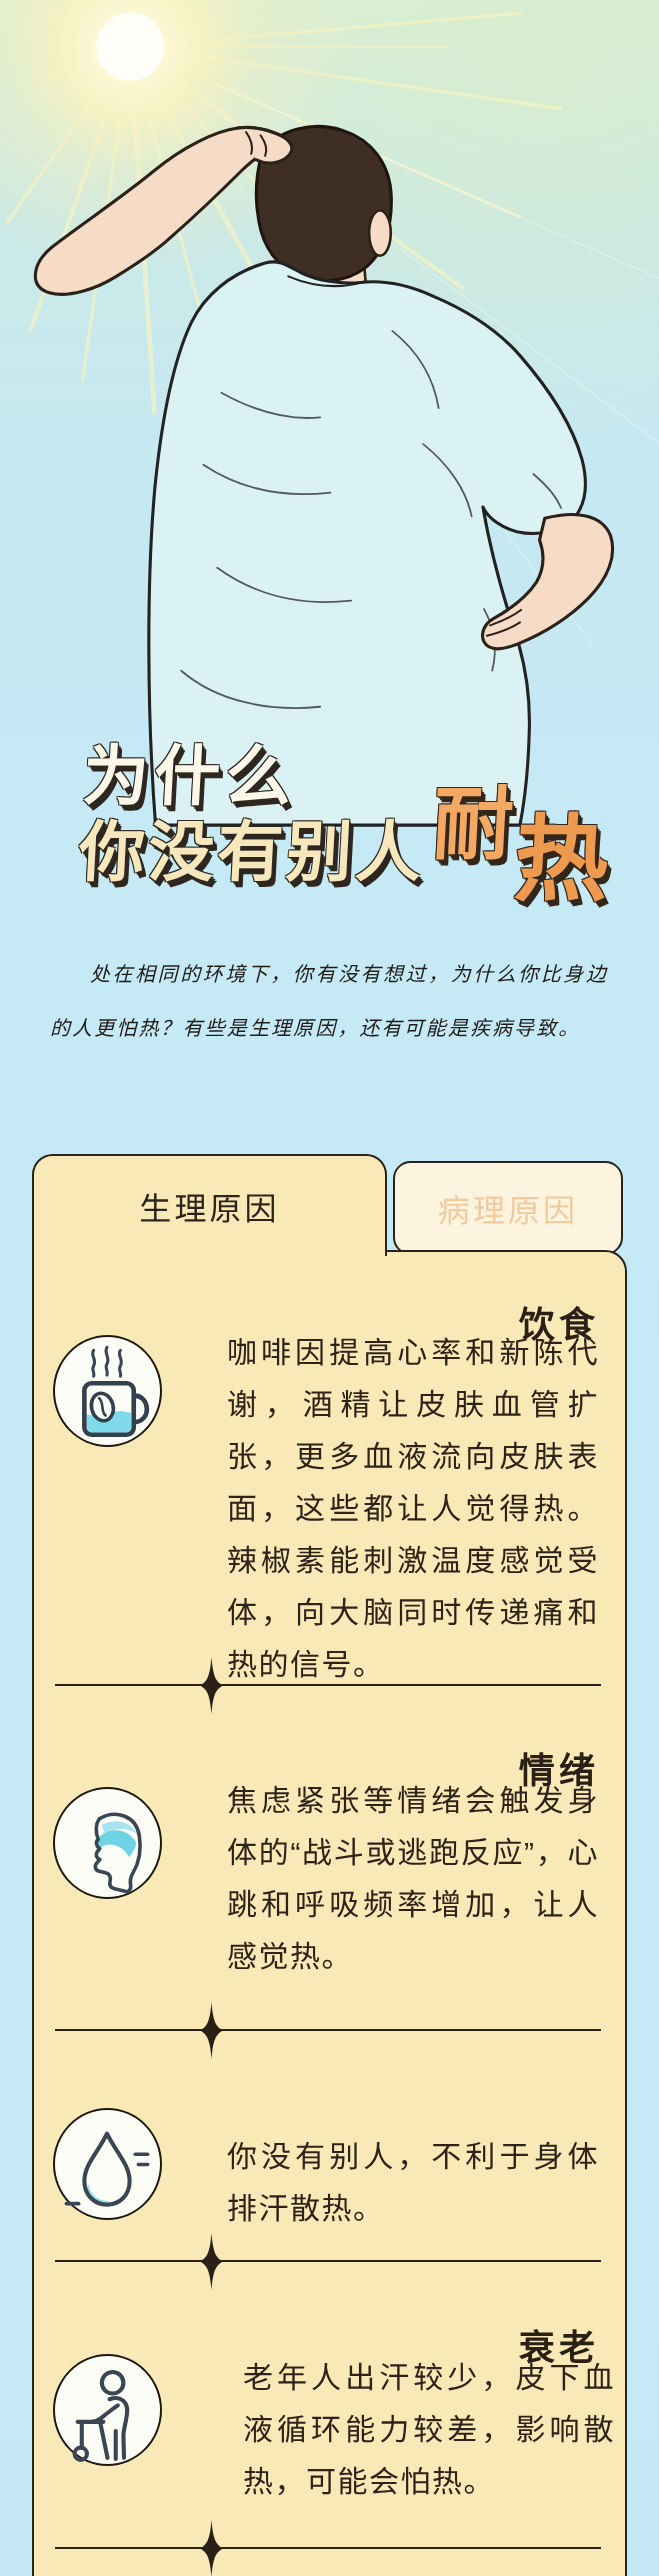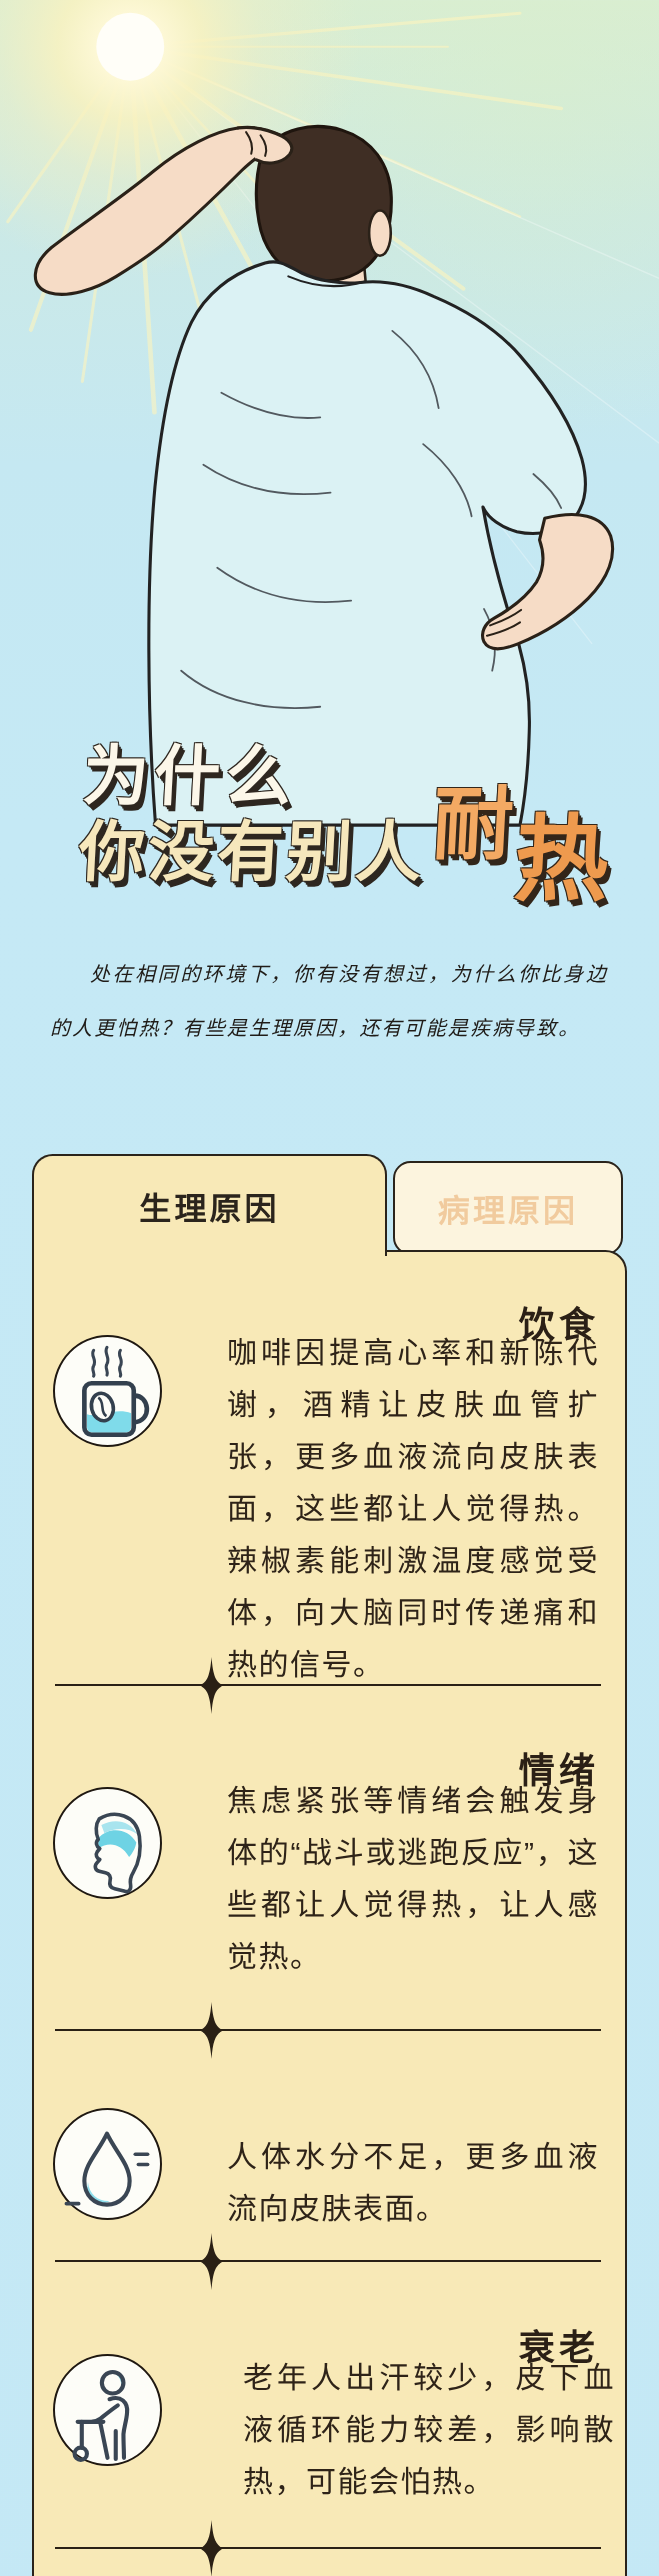--- a/index.html
+++ b/index.html
@@ -38,21 +38,21 @@
 
   
   .intro{
     position:absolute;left:50px;top:947px;width:558px;z-index:3;
     font-size:20px;line-height:54px;letter-spacing:2.1px;
     color:#201c18;text-align:justify;text-indent:2em;margin:0;font-style:italic;
   }
 
   
   .card{position:absolute;left:32px;top:1154px;width:596px;height:1774px;z-index:3;}
-  .tab{position:absolute;box-sizing:border-box;font-weight:bold;font-size:32px;letter-spacing:3.1px;
+  .tab{position:absolute;box-sizing:border-box;font-weight:normal;font-size:32px;letter-spacing:3.1px;
        display:flex;align-items:center;justify-content:center;}
   .tab-inactive{
     left:361px;top:7.2px;width:230px;height:94px;z-index:0;
     background:#fcf4de;border:2.1px solid #2a231b;border-radius:17.5px;
     color:#f1cb9e;
   }
   .card-body{
     position:absolute;left:0;top:96px;width:591px;height:1674px;z-index:1;
     background:#f8e9b7;border:2.1px solid #2a231b;
     border-radius:0 21.6px 21.6px 21.6px;
@@ -273,41 +273,41 @@
           C 148 196, 142 201, 136 199
           L 116 194
           C 108 192, 105 186, 107 178
           C 109 170, 106 165, 98 163
           L 86 160 C 78 158, 76 150, 81 144 L 87 137
           C 81 135, 78 128, 82 122 L 87 116
           C 80 112, 78 103, 84 98
           C 78 84, 79 68, 86 58 Z" fill="none" stroke="#3a4654" stroke-width="7" stroke-linejoin="round"></path>
       </svg>
     </div>
-    <p class="sec-text t-emotion">焦虑紧张等情绪会触发身体的“战斗或逃跑反应”，这些都让人觉得热，让人感觉热。</p>
+    <p class="sec-text t-emotion">焦虑紧张等情绪会触发身体的“战斗或逃跑反应”，心跳和呼吸频率增加，让人感觉热。</p>
 
     <div class="divider d2">
       <span class="divider-line"></span>
       <svg class="divider-star" width="23" height="57" viewBox="0 0 44 110">
         <path d="M 22 0 C 25 37, 30 47, 44 55 C 30 63, 25 73, 22 110 C 19 73, 14 63, 0 55 C 14 47, 19 37, 22 0 Z" fill="#2a2015"></path>
       </svg>
     </div>
 
     <div class="icon-oval i-water">
       <svg width="104" height="107" viewBox="0 0 202 208">
         <path d="M 64 140 C 66 164, 84 178, 106 177 C 92 186, 70 180, 62 158 Z" fill="#8fdfec"></path>
         <path d="M 101 46 C 117 80, 145 106, 145 138 C 145 166, 125 184, 101 184 C 77 184, 57 166, 57 138 C 57 106, 85 80, 101 46 Z" fill="none" stroke="#3a4654" stroke-width="8" stroke-linejoin="round"></path>
         <g stroke="#3a4654" stroke-width="7" stroke-linecap="round">
           <line x1="156" y1="86" x2="180" y2="86"></line>
           <line x1="162" y1="106" x2="180" y2="106"></line>
           <line x1="22" y1="182" x2="46" y2="182"></line>
         </g>
       </svg>
     </div>
-    <p class="sec-text t-water">人体水分不足，更多血液流向皮肤表面。</p>
+    <p class="sec-text t-water">你没有别人，不利于身体排汗散热。</p>
 
     <div class="divider d3">
       <span class="divider-line"></span>
       <svg class="divider-star" width="23" height="57" viewBox="0 0 44 110">
         <path d="M 22 0 C 25 37, 30 47, 44 55 C 30 63, 25 73, 22 110 C 19 73, 14 63, 0 55 C 14 47, 19 37, 22 0 Z" fill="#2a2015"></path>
       </svg>
     </div>
 
     <h2 class="sec-heading h-aging">衰老</h2>
     <div class="icon-oval i-aging">

